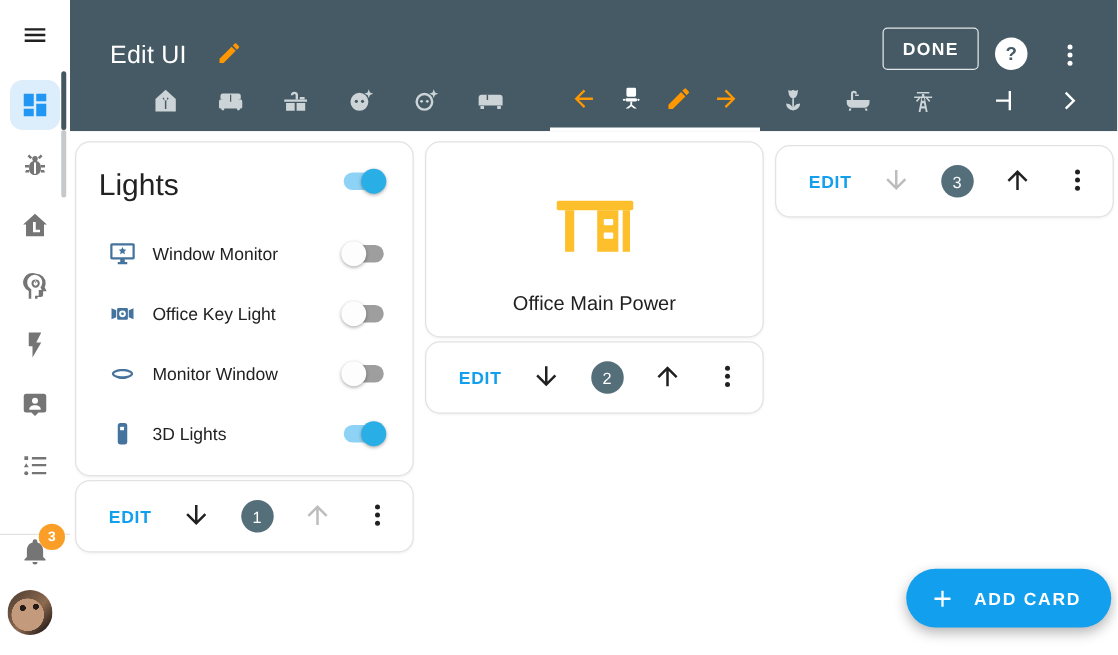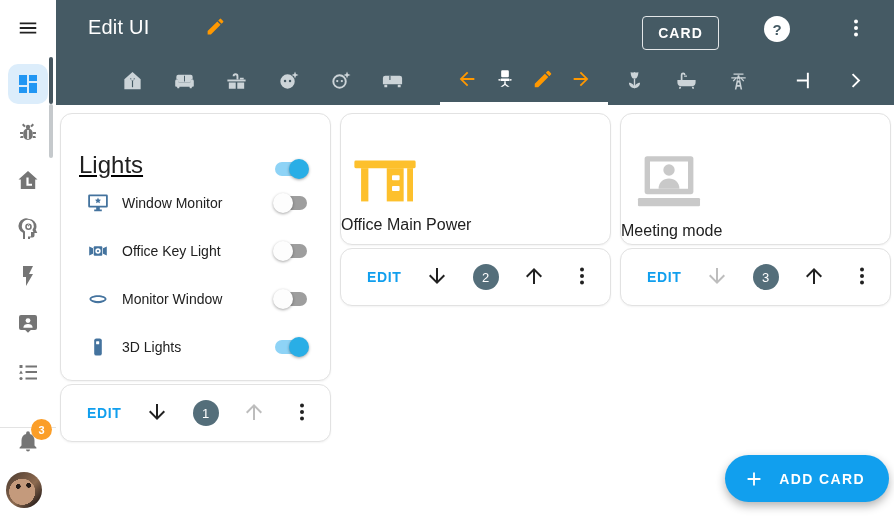--- a/index.html
+++ b/index.html
@@ -25,21 +25,21 @@
       radial-gradient(circle at 63% 37%, #241a16 0 7%, rgba(0,0,0,0) 8%),
       radial-gradient(ellipse at 45% 55%, #c49a7c 0 46%, rgba(0,0,0,0) 47%),
       linear-gradient(135deg, #4a3a30 0%, #7a5c46 40%, #8d6b50 55%, #241a18 90%);
   }
   .side-scrollbar-dark { position:absolute; left:49px; top:57px; width:4px; height:47px; background:#46565f; border-radius:2px; }
   .side-scrollbar-light { position:absolute; left:49px; top:104px; width:4px; height:54px; background:#c5c9cc; border-radius:2px; }
 
   
   .main { position:absolute; left:56px; top:0; width:838px; height:524px; }
   .toolbar { background:var(--header-bg,#455a64); }
-  .toolbar-row1 { height:56px; display:flex; align-items:flex-start; padding:16px 26px 0 32px;gap:32px; }
+  .toolbar-row1 { height:56px; display:flex; align-items:flex-end; padding:16px 26px 0 32px; }
   .page-title { color:#fff; font-size:20px; letter-spacing:.2px; }
   .title-edit-btn { background:none; border:none; margin-left:24px; color:var(--orange,#ff9800); cursor:pointer; height:24px; }
   .title-edit-btn svg { width:21px; height:21px; fill:currentColor; }
   .spacer { flex:1; }
   .done-btn { background:none; border:1px solid rgba(255,255,255,.85); border-radius:4px; color:#fff; font-family:inherit; font-size:14px; font-weight:bold; letter-spacing:1.1px; padding:8px 15px; margin-right:13px; cursor:pointer; }
   .help-btn { width:26px; height:26px; border-radius:50%; background:#fff; border:none; color:var(--header-bg,#455a64); font-weight:bold; font-size:15px; font-family:inherit; display:flex; align-items:center; justify-content:center; margin-right:22px; cursor:pointer; }
   .menu-btn { background:none; border:none; color:#fff; cursor:pointer; height:24px; }
   .menu-btn svg { width:24px; height:24px; fill:currentColor; }
 
   .tabbar { height:49px; display:flex; align-items:center; padding-left:50px; padding-right:12px; }
@@ -55,21 +55,21 @@
   .atab-btn svg { fill:currentColor; }
   .tab-end { margin-left:auto; }
 
   
   .content { position:relative; width:838px; height:419px; background:#fff; }
   .col { position:absolute; top:8px; width:271px; }
   .col1 { left:4px; } .col2 { left:284px; } .col3 { left:564px; }
   .card { background:#fff; border:1px solid #e2e2e2; border-radius:12px; box-shadow:0 1px 2px rgba(0,0,0,.05); }
 
   .lights-card { height:268px; padding-top:21px; }
-  .lights-header { display:flex; align-items:flex-end; padding:0 21px 0 18px; height:44px;text-decoration:underline; }
+  .lights-header { display:flex; align-items:flex-start; padding:0 21px 0 18px; height:44px; }
   .lights-title { font-size:24px; color:#212121; flex:1; }
   .entity-row { display:flex; align-items:center; height:48px; padding:0 21px 0 25px; }
   .entity-icon { width:24px; height:24px; color:var(--entity-icon,#44739e); flex:0 0 24px; }
   .entity-icon svg { width:24px; height:24px; fill:currentColor; }
   .entity-name { font-size:14px; color:#212121; margin-left:12px; flex:1; }
 
   .toggle { position:relative; width:36px; height:20px; border:none; background:none; cursor:pointer; flex:0 0 36px; }
   .toggle .track { position:absolute; left:2px; right:2px; top:3px; height:14px; border-radius:7px; }
   .toggle .thumb { position:absolute; top:0; width:20px; height:20px; border-radius:50%; box-shadow:0 1px 3px rgba(0,0,0,.35); }
   .toggle.on .track { background:#8ed3f6; }
@@ -78,21 +78,21 @@
   .toggle.off .thumb { left:0; background:#fdfdfd; }
 
   .editbar { height:58px; margin-top:3px; display:flex; align-items:center; justify-content:space-between; padding:0 16px 0 26px; }
   .edit-link { background:none; border:none; font-family:inherit; font-size:14px; font-weight:bold; letter-spacing:.6px; color:var(--accent,#03a9f4); cursor:pointer; }
   .iconbtn { background:none; border:none; cursor:pointer; height:26px; color:#212121; }
   .iconbtn svg { width:24px; height:24px; fill:currentColor; }
   .arr.disabled { color:#bdbdbd; cursor:default; }
   .arr.enabled { color:#212121; }
   .pos-badge { width:26px; height:26px; border-radius:50%; background:var(--badge-bg,#546e7a); color:#fff; font-size:13px; display:flex; align-items:center; justify-content:center; }
 
-  .button-card { height:132px; display:flex; flex-direction:column; align-items:flex-start; cursor:pointer; }
+  .button-card { height:157px; display:flex; flex-direction:column; align-items:center; cursor:pointer; }
   .bc-icon { margin-top:32px; }
   .bc-icon svg { display:block; }
   .bc-amber { color:var(--amber,#fdc02c); }
   .bc-gray { color:var(--gray-icon,#c9c9c9); }
   .bc-label { margin-top:auto; margin-bottom:16px; font-size:16px; color:#212121; }
 
   
   .fab { position:absolute; right:5px; bottom:22px; height:47px; border:none; border-radius:24px; background:var(--accent,#1a9fee); color:#fff; display:flex; align-items:center; padding:0 24px 0 18px; cursor:pointer; box-shadow:0 4px 10px rgba(0,0,0,.3); }
   .fab svg { width:22px; height:22px; fill:currentColor; margin-right:14px; }
   .fab-label { font-family:inherit; font-size:14px; font-weight:bold; letter-spacing:1.4px; }
@@ -172,21 +172,21 @@
   <div class="main">
     <header class="toolbar">
       <div class="toolbar-row1">
         <span class="page-title">Edit UI</span>
         <button class="title-edit-btn">
           <svg viewBox="0 0 24 24">
               <path d="M3 17.25V21h3.75L17.81 9.94l-3.75-3.75L3 17.25zM20.71 7.04a1 1 0 0 0 0-1.41l-2.34-2.34a1 1 0 0 0-1.41 0l-1.83 1.83 3.75 3.75 1.83-1.83z"></path>
             </svg>
         </button>
         <span class="spacer"></span>
-        <button class="done-btn">CARD</button>
+        <button class="done-btn">DONE</button>
         <button class="help-btn">
             <span>?</span>
           </button>
         <button class="menu-btn">
           <svg viewBox="0 0 24 24">
               <circle cx="12" cy="5.5" r="2"></circle>
               <circle cx="12" cy="12" r="2"></circle>
               <circle cx="12" cy="18.5" r="2"></circle>
             </svg>
         </button>
@@ -430,32 +430,20 @@
             <svg viewBox="0 0 24 24">
                 <circle cx="12" cy="5.5" r="2"></circle>
                 <circle cx="12" cy="12" r="2"></circle>
                 <circle cx="12" cy="18.5" r="2"></circle>
               </svg>
           </button>
         </div>
       </div>
 
       <div class="col col3">
-        <div class="card button-card">
-          <span class="bc-icon bc-gray">
-            <svg viewBox="0 0 24 24" width="96" height="76" fill="currentColor">
-              <rect x="4.3" y="3.2" width="15.4" height="12" rx="0.8"></rect>
-              <rect x="6" y="4.9" width="12" height="8.6" fill="#fff"></rect>
-              <circle cx="12" cy="7.6" r="1.8"></circle>
-              <path d="M8.7 13.5c0-2 1.5-3.2 3.3-3.2s3.3 1.2 3.3 3.2z"></path>
-              <rect x="2.2" y="16.4" width="19.6" height="2.6" rx="0.4"></rect>
-            </svg>
-          </span>
-          <span class="bc-label">Meeting mode</span>
-        </div>
 
         <div class="card editbar">
           <button class="edit-link">EDIT</button>
           <button class="iconbtn arr disabled">
             <svg viewBox="0 0 24 24">
                 <path d="M11 4h2v12.2l5.6-5.6L20 12l-8 8-8-8 1.4-1.4 5.6 5.6z"></path>
               </svg>
           </button>
           <div class="pos-badge">3</div>
           <button class="iconbtn arr enabled">

